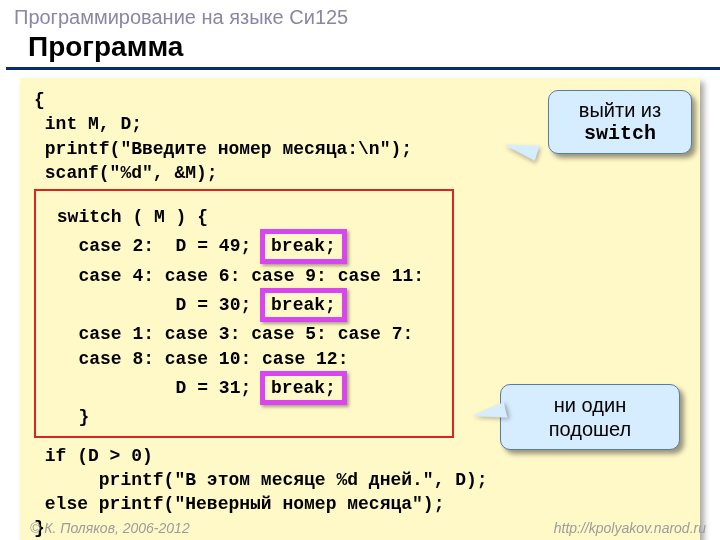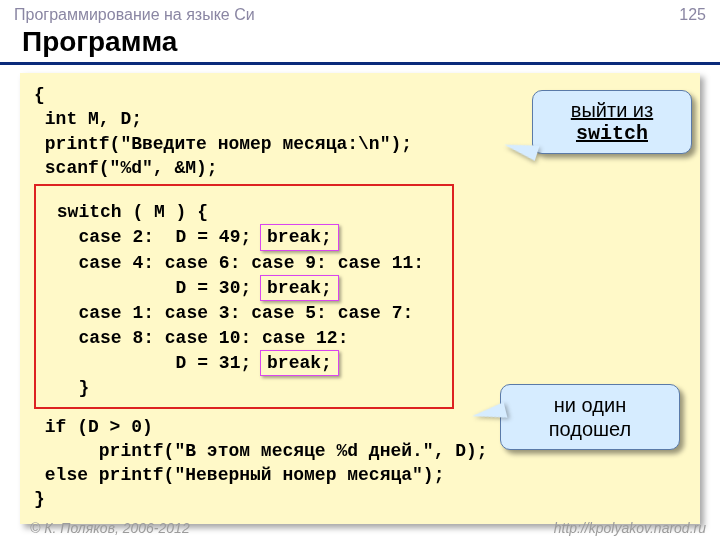--- a/index.html
+++ b/index.html
@@ -7,32 +7,32 @@
     width: 720px;
     height: 540px;
     background: #fff;
     font-family: Arial, sans-serif;
     position: relative;
     overflow: hidden;
   }
   .slide { width: 720px; height: 540px; position: relative; }
   .topbar {
     color: #8a86a3;
-    font-size: 16px;
+    font-size: 20px;
     padding: 6px 14px 2px;
     display: flex;
-    justify-content: space-between;
   }
   .title {
     font-size: 28px;
     font-weight: bold;
     color: #000;
     padding: 0 22px 4px;
     border-bottom: 3px solid #0a2a7a;
     margin-bottom: 8px;
+    margin-left: 6px;
   }
   .codebox {
     background: #fff9c8;
     margin: 0 20px;
     padding: 10px 14px 12px;
     box-shadow: 4px 4px 6px rgba(0,0,0,0.35);
     font-family: "Courier New", monospace;
     font-size: 18px;
     font-weight: bold;
     color: #000;
@@ -44,41 +44,41 @@
     border: 2px solid #d22;
     background: #fff9c8;
     padding: 14px 10px 6px;
     margin: 4px 0 6px 0;
     width: 420px;
     position: relative;
   }
   .breakchip {
     display: inline-block;
     background: #fff9c8;
-    border: 1px solid #d946ef;
+    border: 5px solid #d946ef;
     padding: 0 6px;
     box-shadow: 2px 2px 3px rgba(0,0,0,0.35);
     margin-left: -2px;
     text-align: center;
   }
   .callout {
     position: absolute;
     background: #d6ecff;
     border: 1px solid #5a7aa8;
     border-radius: 10px;
     box-shadow: 4px 4px 5px rgba(0,0,0,0.4);
     padding: 8px 14px;
     font-family: Arial, sans-serif;
     font-weight: normal;
     font-size: 20px;
     color: #000;
     text-align: center;
   }
   .callout .mono { font-family: "Courier New", monospace; font-weight: bold; font-size: 20px; }
-  .callout.top { right: 28px; top: 90px; width: 160px; text-decoration: underline; }
+  .callout.top { right: 28px; top: 90px; width: 144px; }
   .callout.bot { right: 40px; top: 384px; width: 180px; line-height: 1.2; }
   .callout-tail {
     position: absolute;
     width: 0; height: 0;
     border-style: solid;
   }
   .tail-top { 
     right: 182px; top: 140px;
     border-width: 10px 34px 6px 0;
     border-color: transparent #d6ecff transparent transparent;

